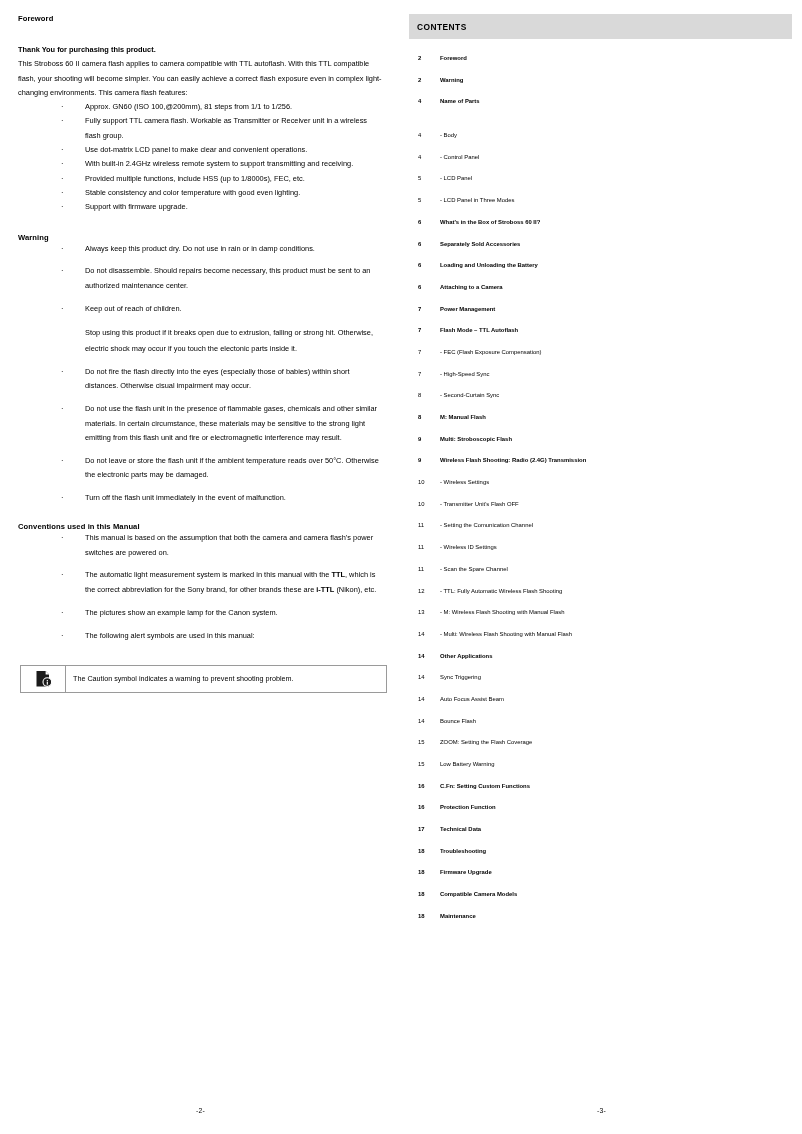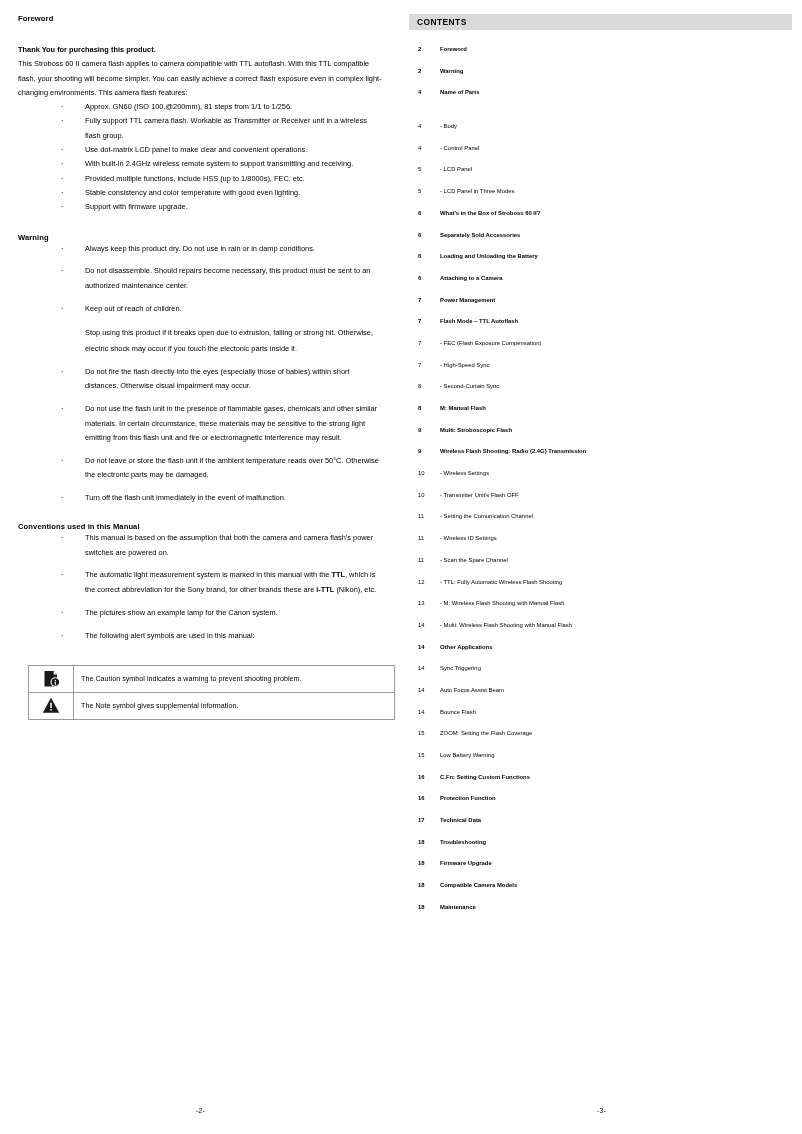--- a/index.html
+++ b/index.html
@@ -77,21 +77,21 @@
   .warning-head { margin-top: 18px; }
   .warning-list { margin-top: 25px; }
   .conv-head { margin-top: 17px; }
   .conv-list { margin-top: 9px; }
 
   b.emph { font-weight: bold; }
 
   
   table.symbols {
     margin-top: 22px;
-    margin-left: 10px;
+    margin-left: 2px;
     border-collapse: collapse;
     width: 367px;
     table-layout: fixed;
   }
   table.symbols td {
     border: 1px solid #9a9a9a;
     padding: 0;
     vertical-align: middle;
   }
   table.symbols td.icon-cell {
@@ -107,21 +107,21 @@
   .sym-wrap {
     display: flex;
     align-items: center;
     justify-content: center;
     height: 26px;
   }
 
   
   .contents-band {
     background: #d9d9d9;
-    height: 16px;
+    height: 25px;
     display: flex;
     align-items: center;
     padding-left: 8px;
     box-sizing: border-box;
     width: 100%;
   }
   .contents-title {
     font-size: 8.4px;
     font-weight: bold;
     letter-spacing: .45px;
@@ -271,32 +271,20 @@
               <path d="M1.5 1 H10.6 L14 4.4 V16.4 H1.5 Z" fill="#1a1a1a"></path>
               <path d="M10.6 1 L14 4.4 H10.6 Z" fill="#ffffff"></path>
               <circle cx="12.3" cy="12.1" r="4.3" fill="#1a1a1a" stroke="#ffffff" stroke-width="1.1"></circle>
               <rect x="11.75" y="10.0" width="1.15" height="1.15" fill="#ffffff"></rect>
               <rect x="11.75" y="11.7" width="1.15" height="3.0" fill="#ffffff"></rect>
             </svg>
           </div>
         </td>
         <td class="text-cell">The Caution symbol indicates a warning to prevent shooting problem.</td>
       </tr>
-      <tr>
-        <td class="icon-cell">
-          <div class="sym-wrap">
-            <svg width="18" height="17" viewBox="0 0 18 17" aria-hidden="true">
-              <path d="M9 0.8 L17.2 15.8 H0.8 Z" fill="#1a1a1a"></path>
-              <rect x="8.25" y="5.6" width="1.5" height="5.4" fill="#ffffff"></rect>
-              <rect x="8.25" y="12.0" width="1.5" height="1.6" fill="#ffffff"></rect>
-            </svg>
-          </div>
-        </td>
-        <td class="text-cell">The Note symbol gives supplemental information.</td>
-      </tr>
     </tbody>
       </table>
   </div>
 
   <div class="page page-right">
 
     <div class="contents-band">
       <span class="contents-title">CONTENTS</span>
     </div>
 

